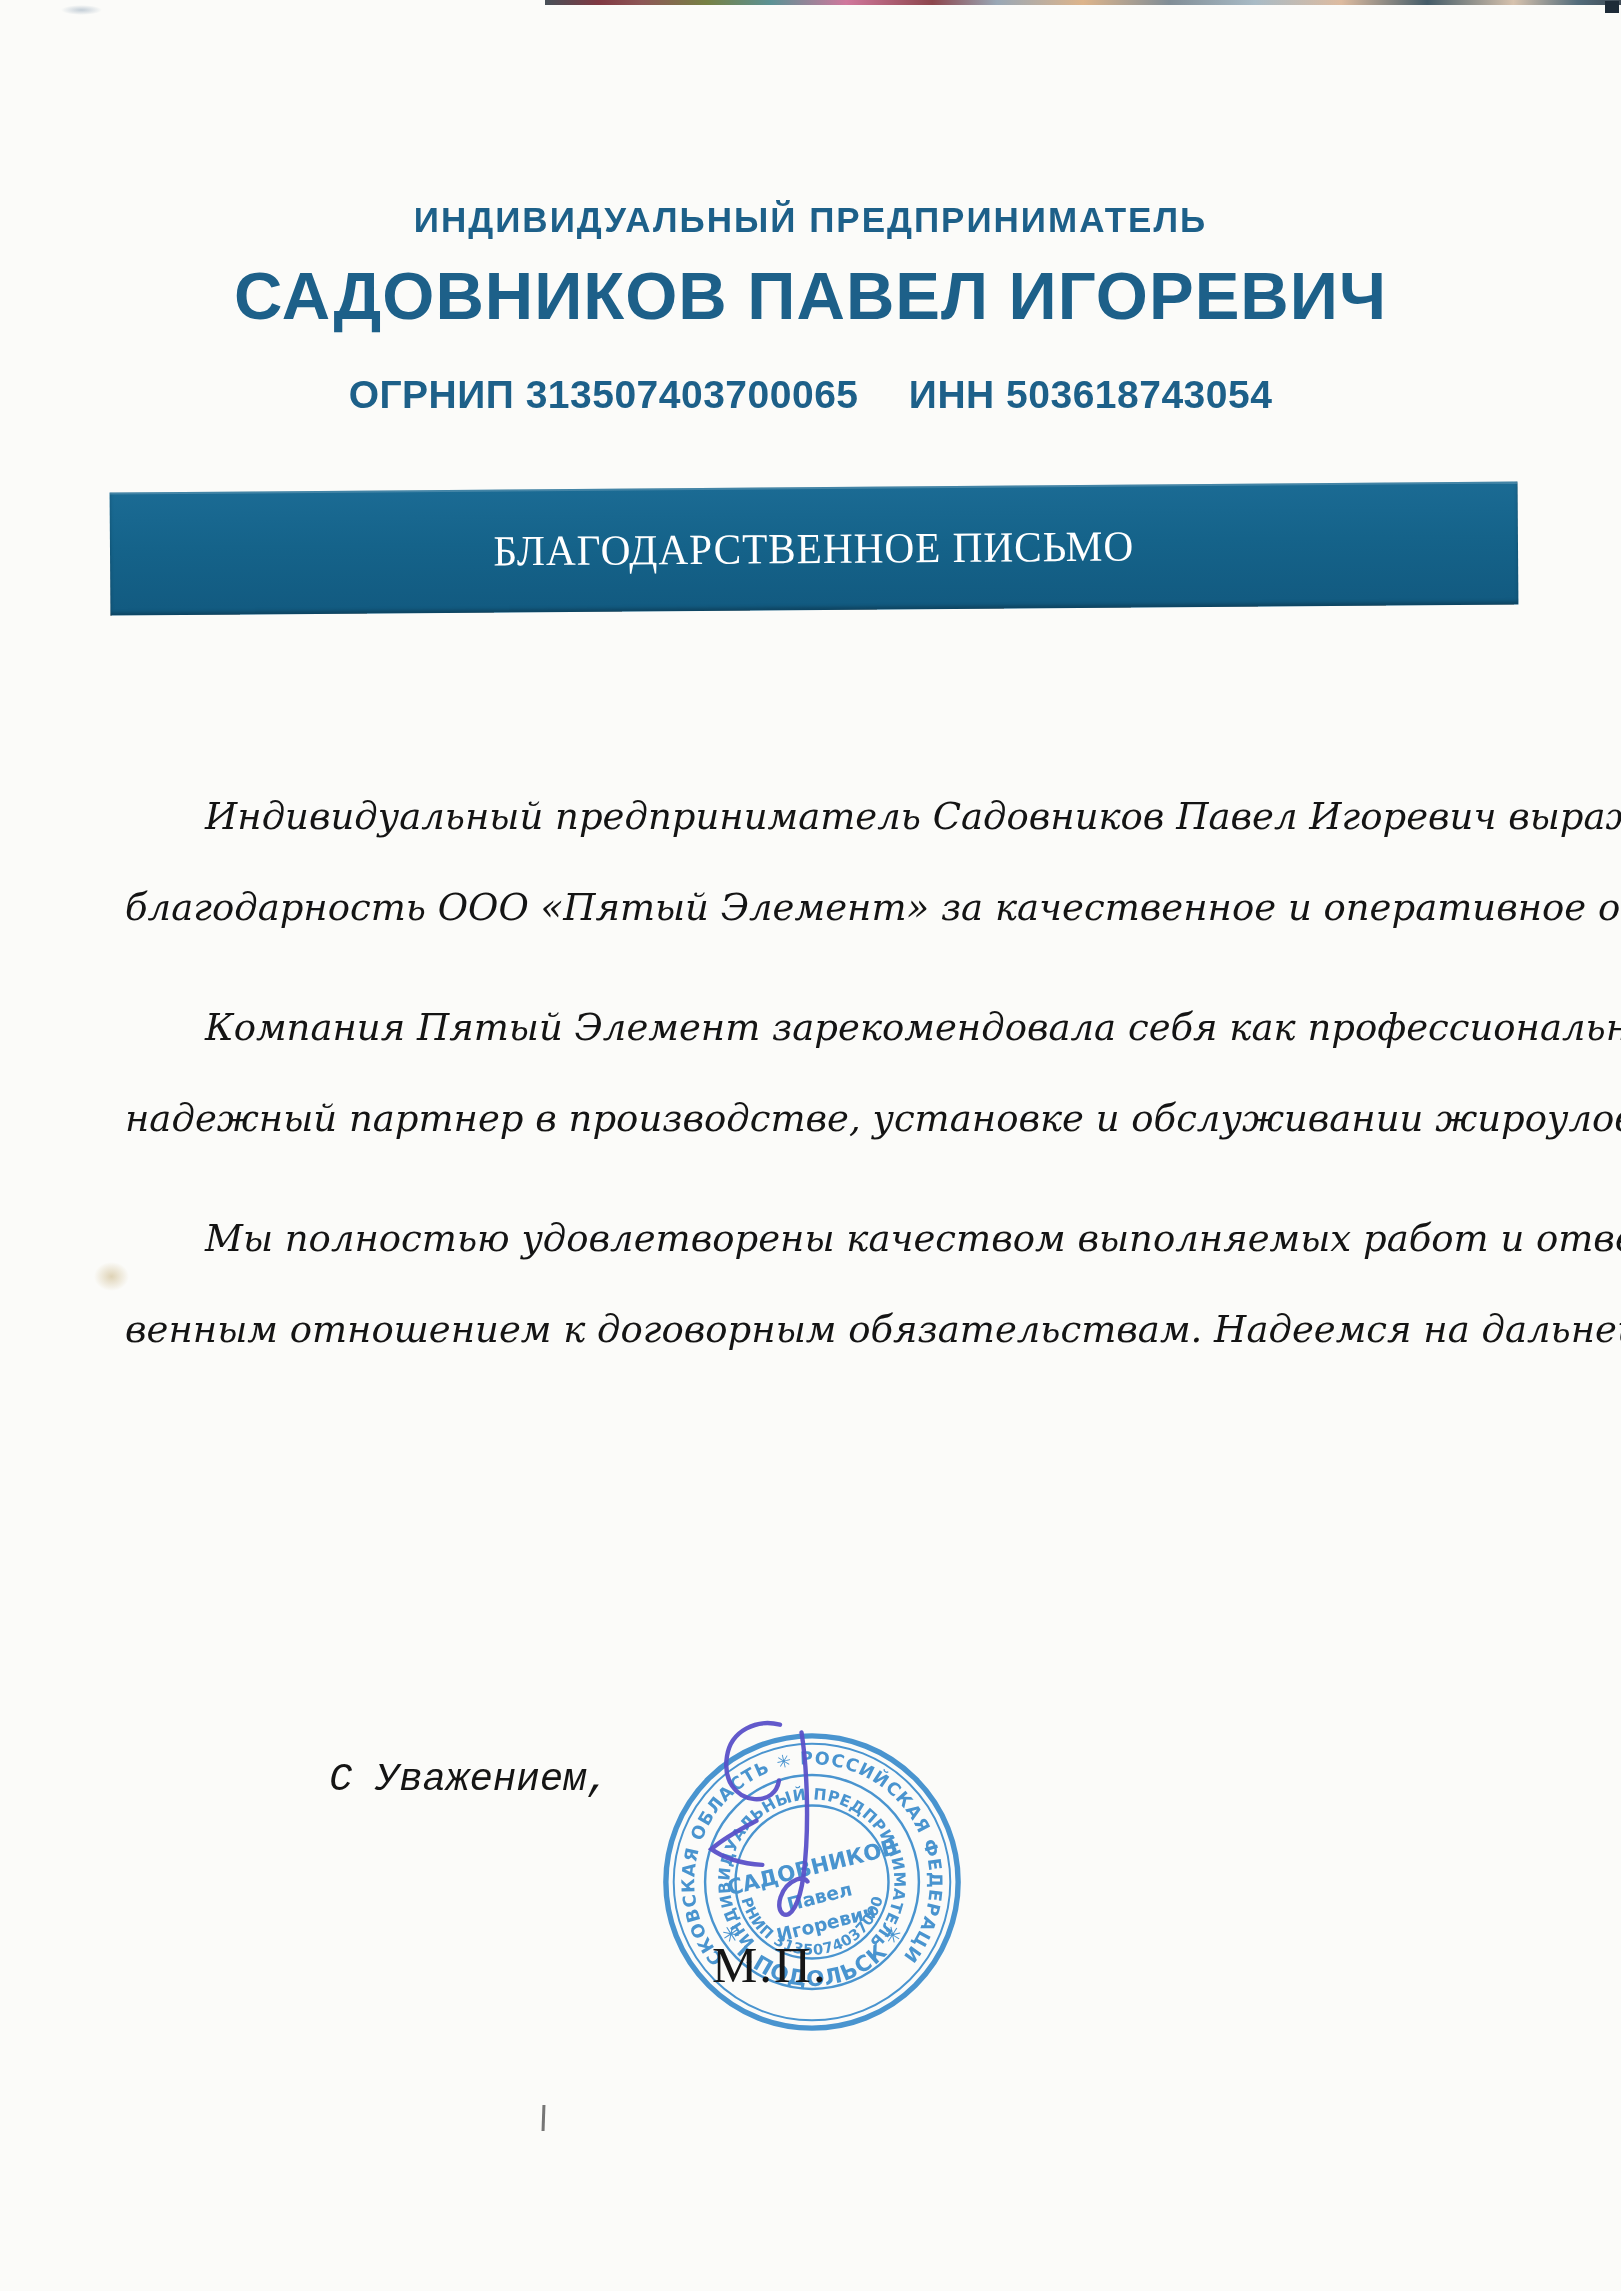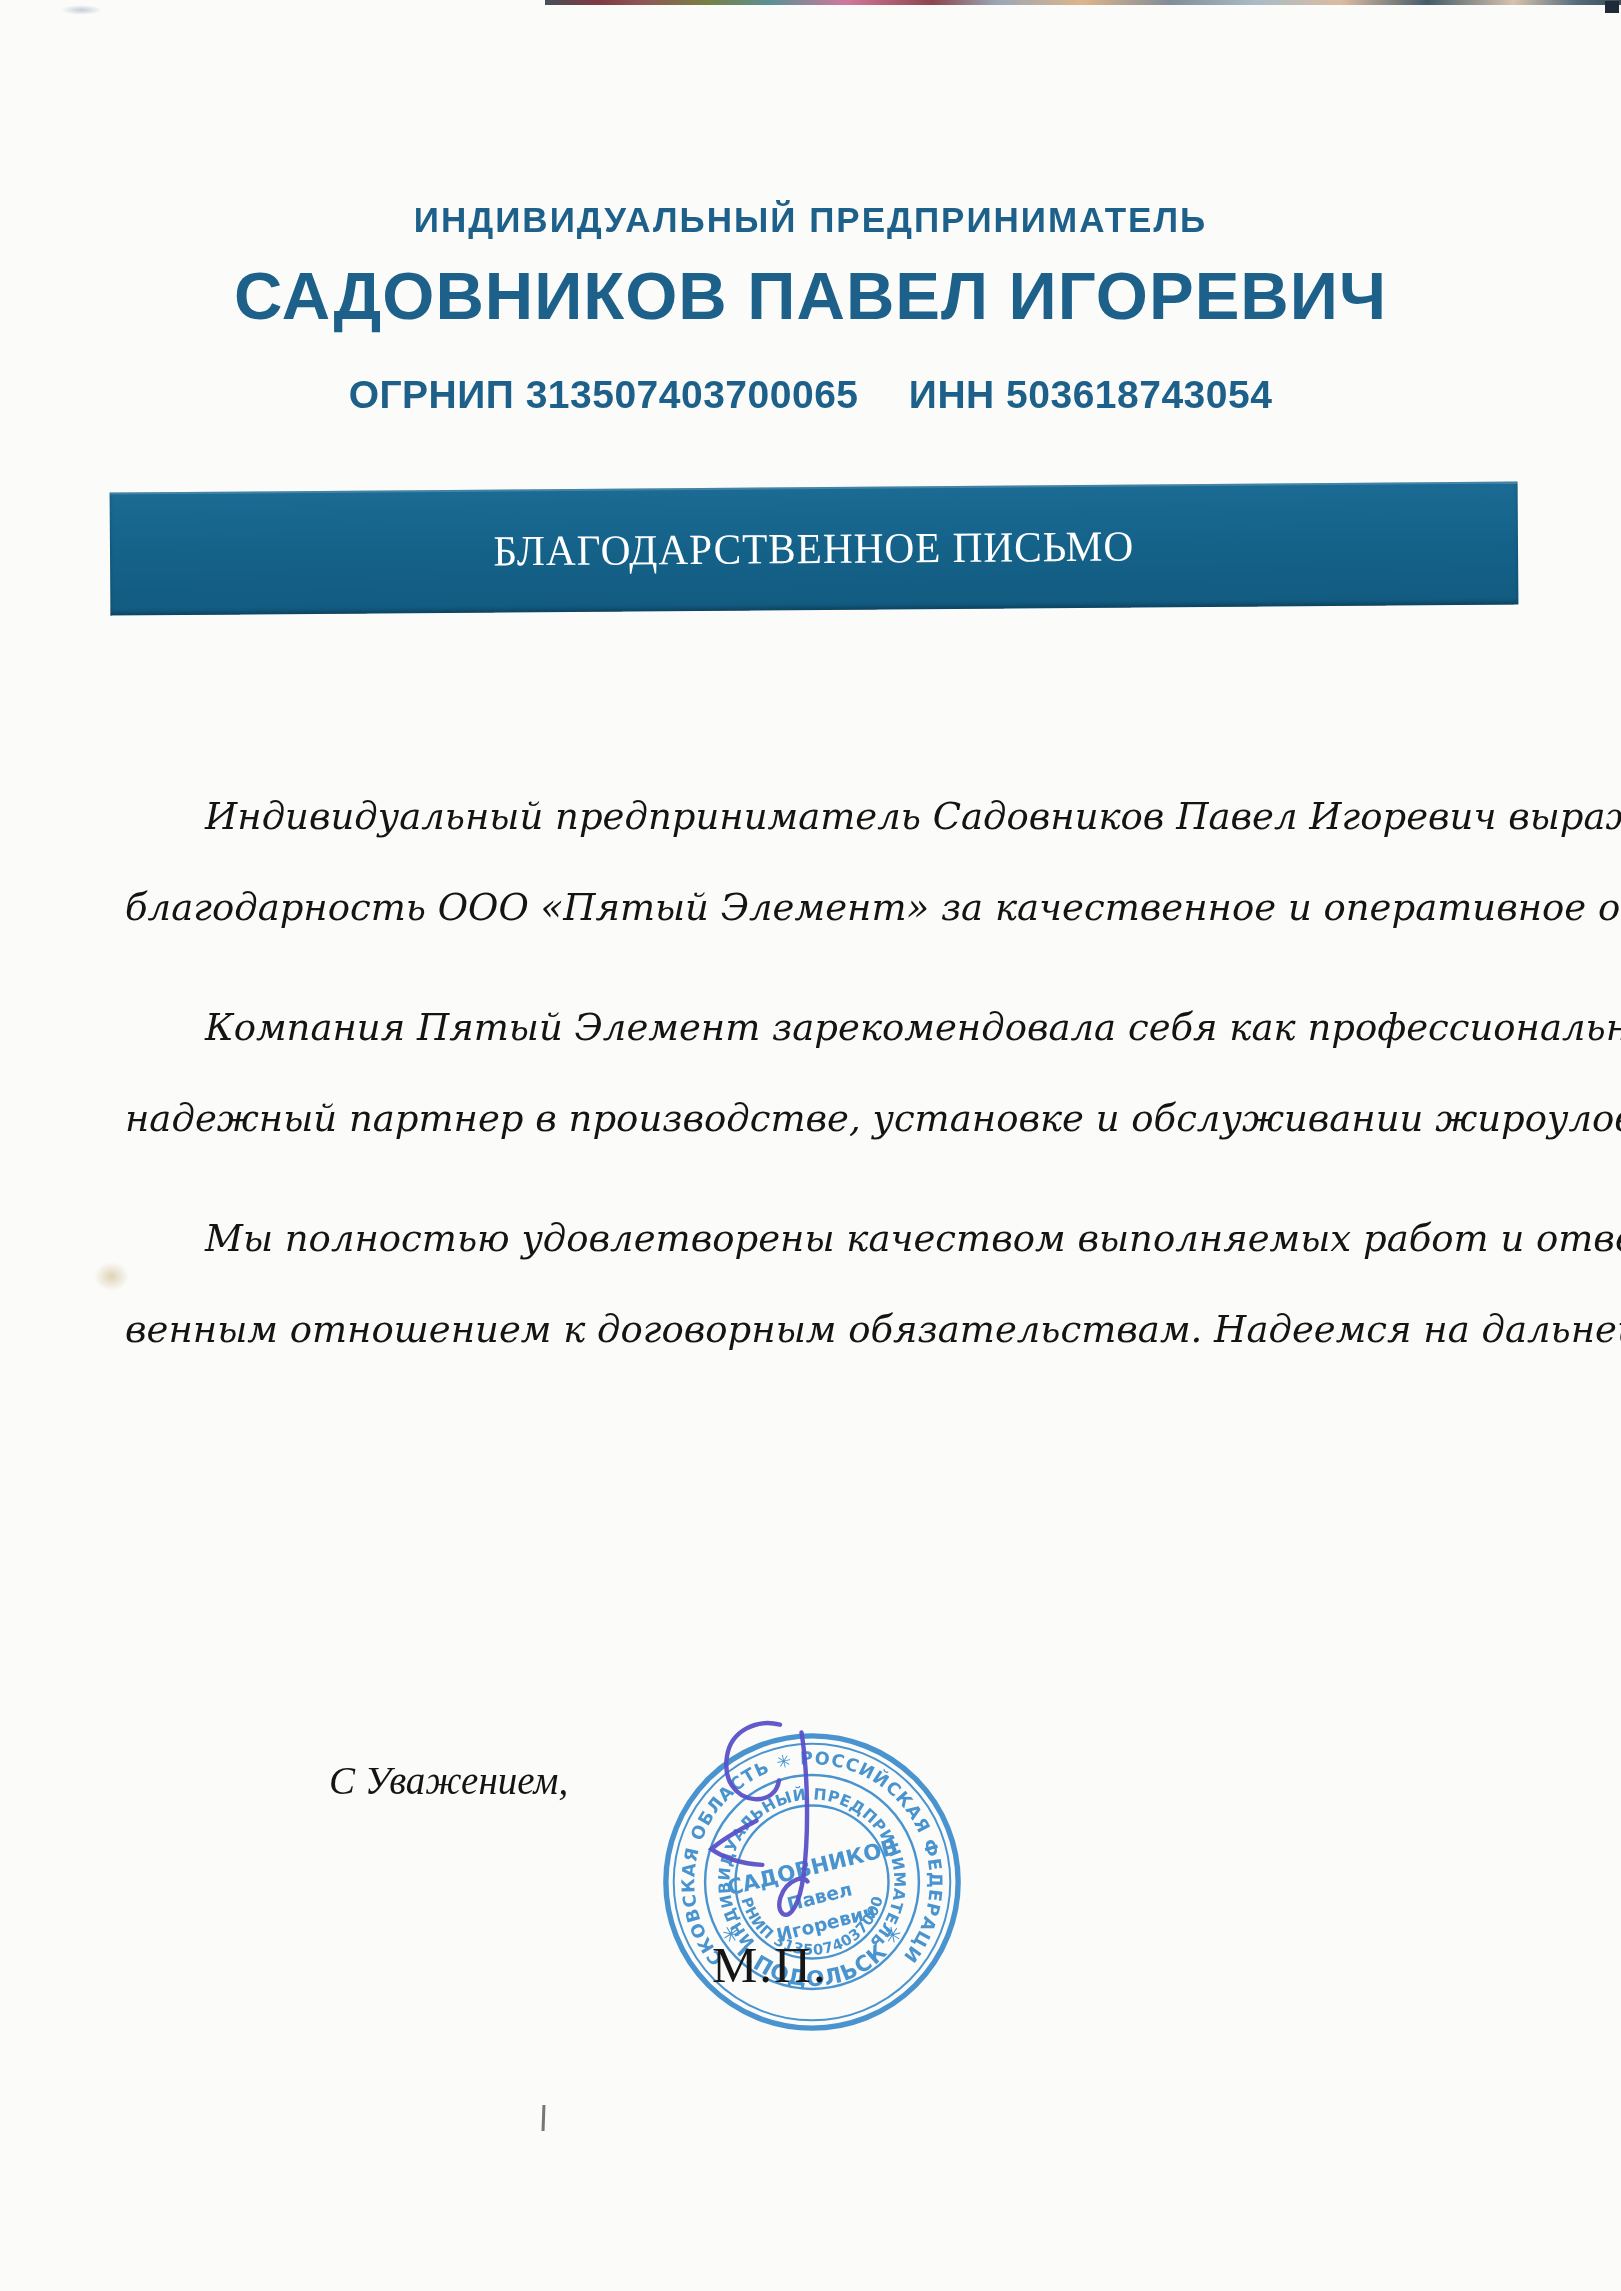--- a/index.html
+++ b/index.html
@@ -48,21 +48,21 @@
     font-family:"DejaVu Serif",serif;font-style:italic;
     font-size:37px;color:#141414;
   }
   .body p{margin:0;}
   .body p.line{line-height:91px;white-space:nowrap;}
   .body p.para-start{margin-top:29px;text-indent:80px;}
   .body p.first{margin-top:0;}
 
   
   .closing,.sig-name{
-    position:absolute;top:1758px;font-family:Liberation Serif, serif;font-style:italic;
+    position:absolute;top:1758px;font-family:Liberation Mono, monospace;font-style:italic;
     font-size:39px;color:#141414;white-space:nowrap;
   }
   .closing{left:329px;}
   .sig-name{left:1119px;}
   .mp{
     position:absolute;left:712px;top:1936px;z-index:5;
     font-family:"Liberation Serif",serif;font-size:51px;color:#161616;letter-spacing:2px;
   }
 
   

